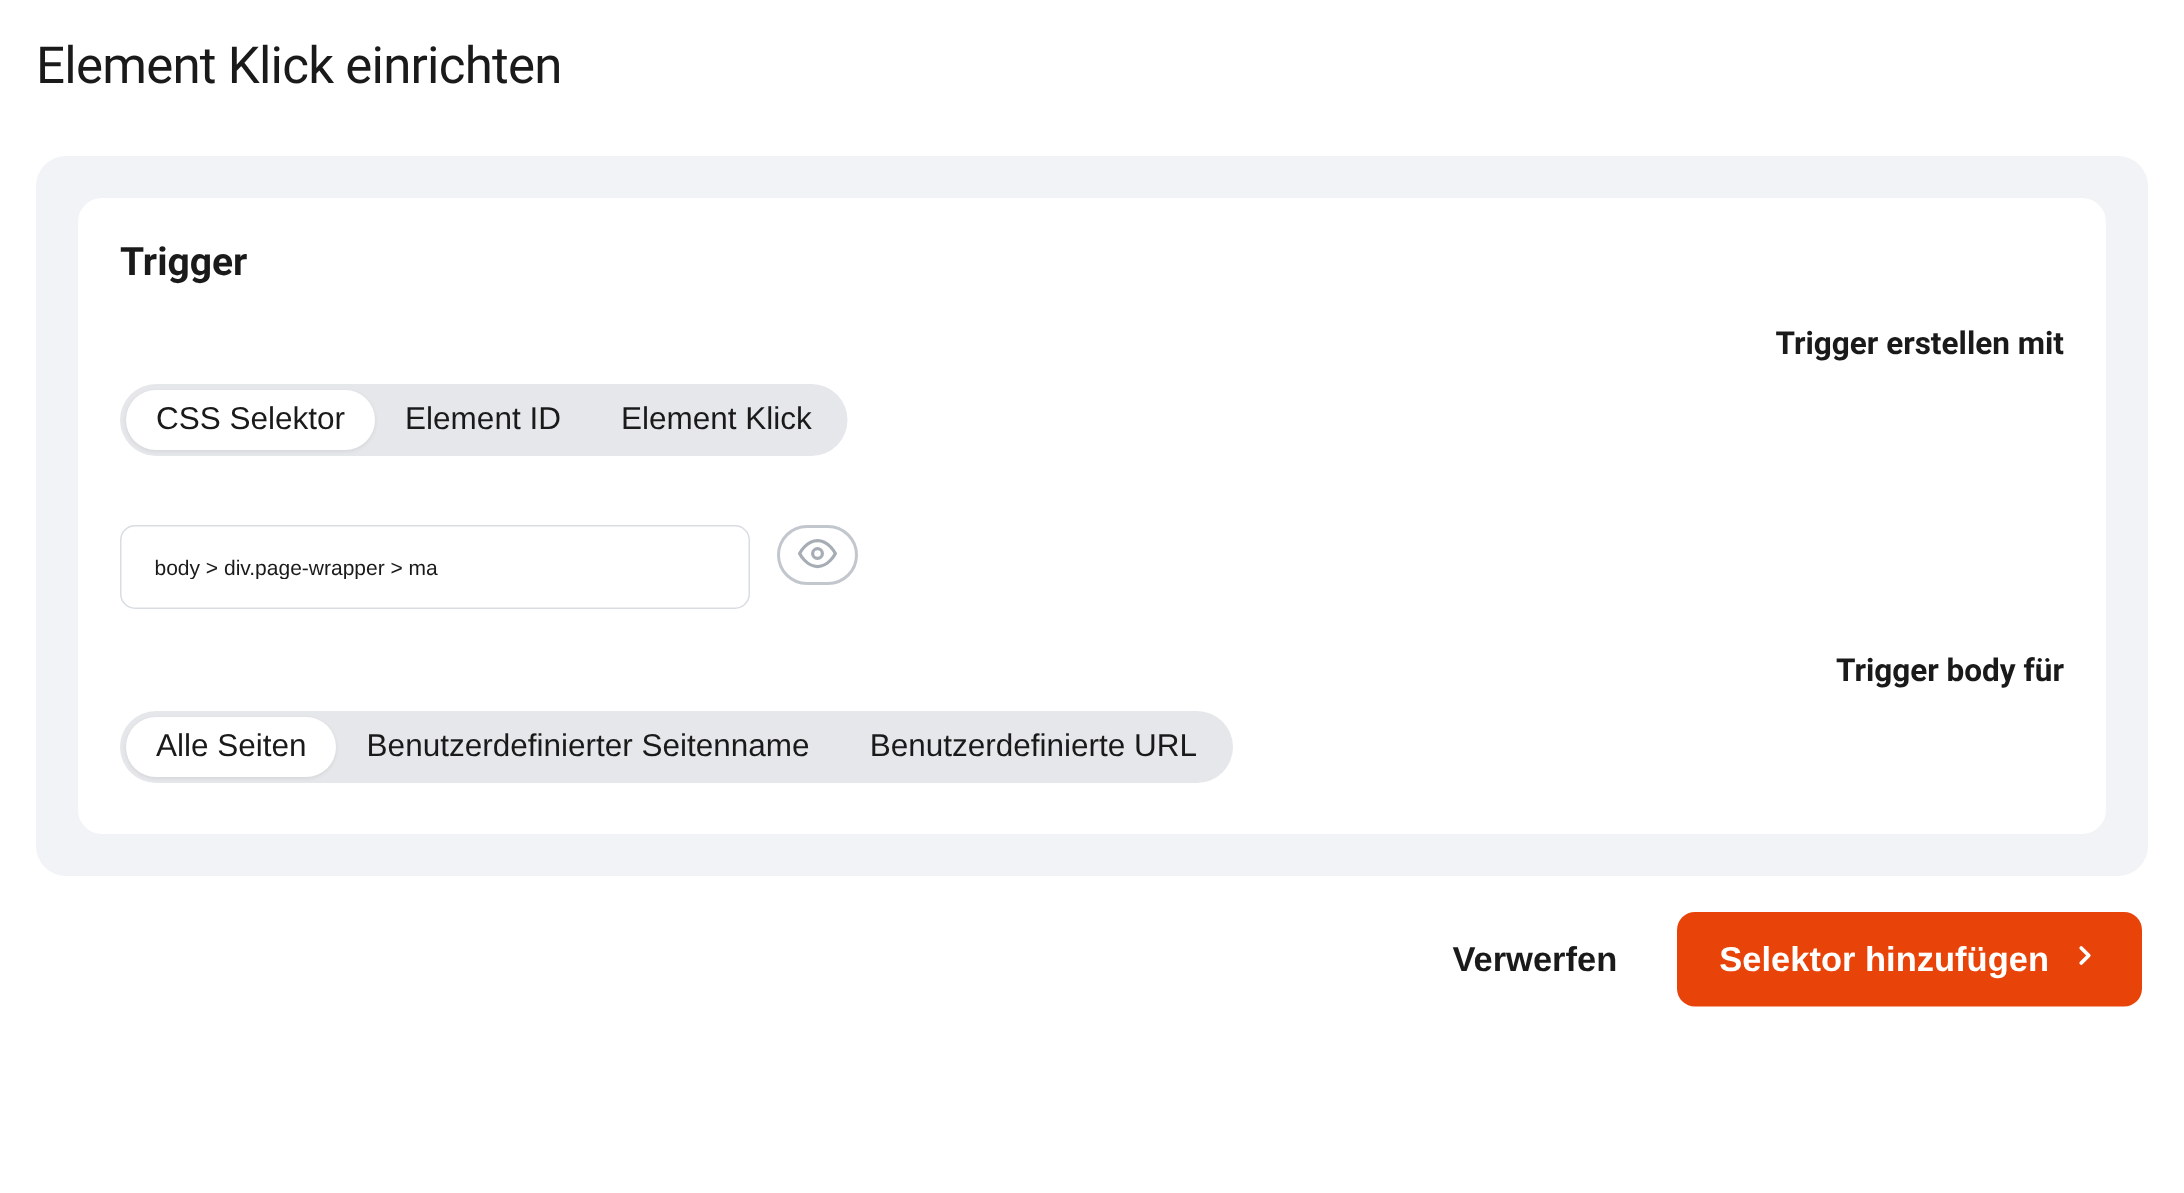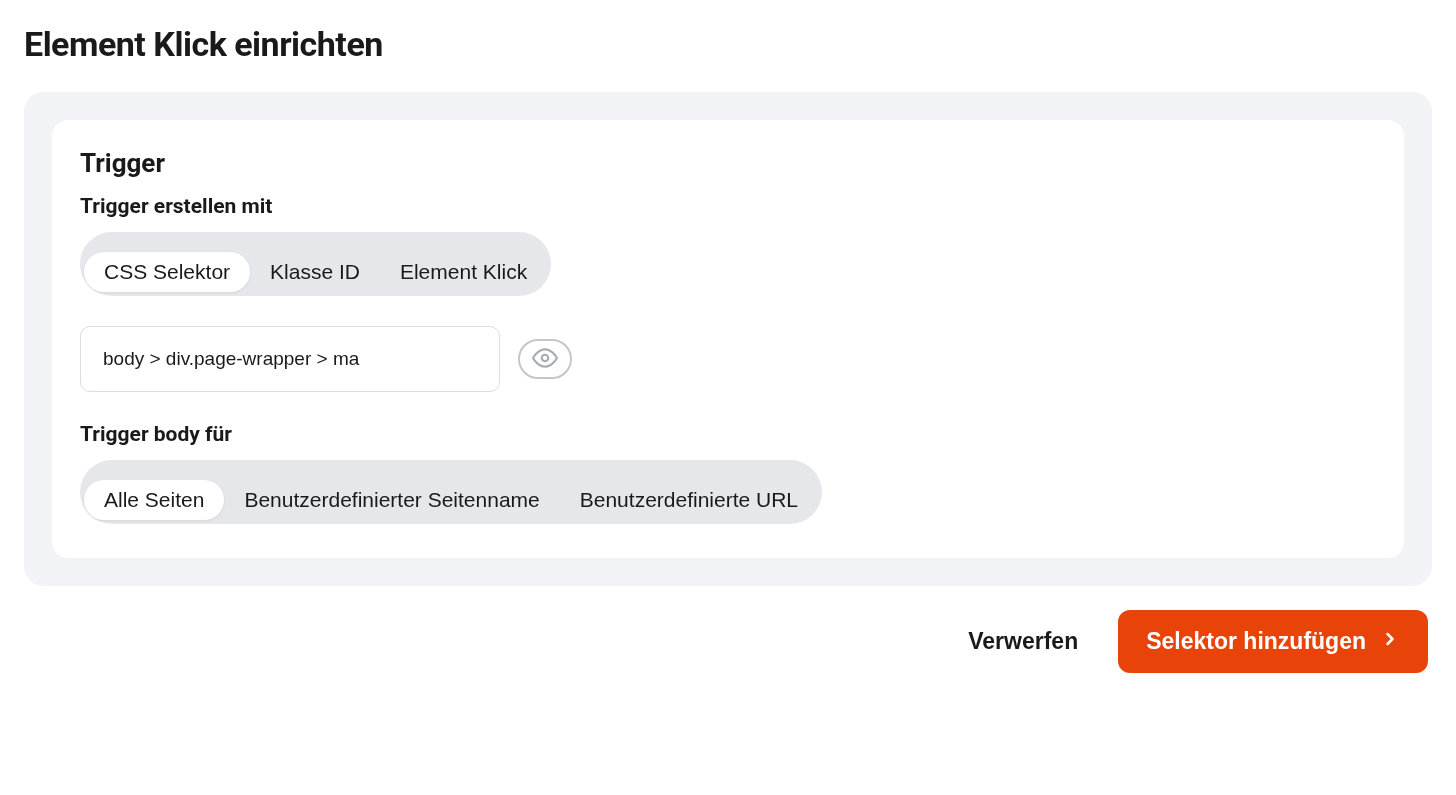--- a/index.html
+++ b/index.html
@@ -8,90 +8,91 @@
       padding: 0;
     }
     body {
       font-family: -apple-system, BlinkMacSystemFont, "Segoe UI", Roboto, Helvetica, Arial, sans-serif;
       background: #ffffff;
       color: #1a1a1a;
       padding: 24px;
     }
     .page-title {
       font-size: 34px;
-      font-weight: 700;
-      margin-bottom: 28px;
+      font-weight: 400;
+      margin-bottom: 40px;
       letter-spacing: -0.5px;
     }
     .outer-panel {
       background: #f1f3f6;
       border-radius: 20px;
       padding: 28px;
     }
     .card {
       background: #ffffff;
       border-radius: 16px;
       padding: 28px 28px 34px 28px;
     }
     .card-title {
       font-size: 26px;
       font-weight: 700;
-      margin-bottom: 16px;
+      margin-bottom: 28px;
     }
     .field-group {
       margin-bottom: 30px;
     }
     .field-group:last-child {
       margin-bottom: 0;
     }
     .field-label {
       font-size: 21px;
       font-weight: 700;
       margin-bottom: 14px;
       display: block;
+      text-align: right;
     }
     .segmented {
       display: inline-flex;
       background: #e5e7ea;
       border-radius: 999px;
       padding: 4px;
       align-items: center;
     }
     .segmented .seg {
       border: none;
       background: transparent;
       font-size: 21px;
       font-weight: 400;
       color: #1a1a1a;
       padding: 8px 20px;
       border-radius: 999px;
       cursor: pointer;
       white-space: nowrap;
-      margin-top: 16px;
     }
     .segmented .seg.active {
       background: #ffffff;
       box-shadow: 0 1px 3px rgba(0,0,0,0.08);
     }
     .input-row {
       display: flex;
       align-items: center;
       gap: 18px;
     }
     .text-input {
       width: 420px;
-      height: 66px;
+      height: 56px;
       padding: 0 22px;
-      font-size: 19px;
+      font-size: 14px;
       color: #1a1a1a;
       border: 1px solid #d9dde1;
       border-radius: 10px;
       outline: none;
       background: #ffffff;
       text-overflow: ellipsis;
+      margin-top: 16px;
     }
     .icon-btn {
       width: 54px;
       height: 40px;
       border: 2px solid #c2c7cd;
       border-radius: 999px;
       background: transparent;
       display: flex;
       align-items: center;
       justify-content: center;
@@ -141,21 +142,21 @@
 <h1 class="page-title">Element Klick einrichten</h1>
 
 <div class="outer-panel">
   <div class="card">
     <h2 class="card-title">Trigger</h2>
 
     <div class="field-group">
       <label class="field-label">Trigger erstellen mit</label>
       <div class="segmented">
         <button class="seg active">CSS Selektor</button>
-        <button class="seg">Klasse ID</button>
+        <button class="seg">Element ID</button>
         <button class="seg">Element Klick</button>
       </div>
     </div>
 
     <div class="field-group">
       <div class="input-row">
         <input type="text" class="text-input" value="body &gt; div.page-wrapper &gt; ma" style="">
         <button class="icon-btn">
           <span>
             <svg viewBox="0 0 24 24" fill="none" stroke="#a6adb4" stroke-width="2" stroke-linecap="round" stroke-linejoin="round">

